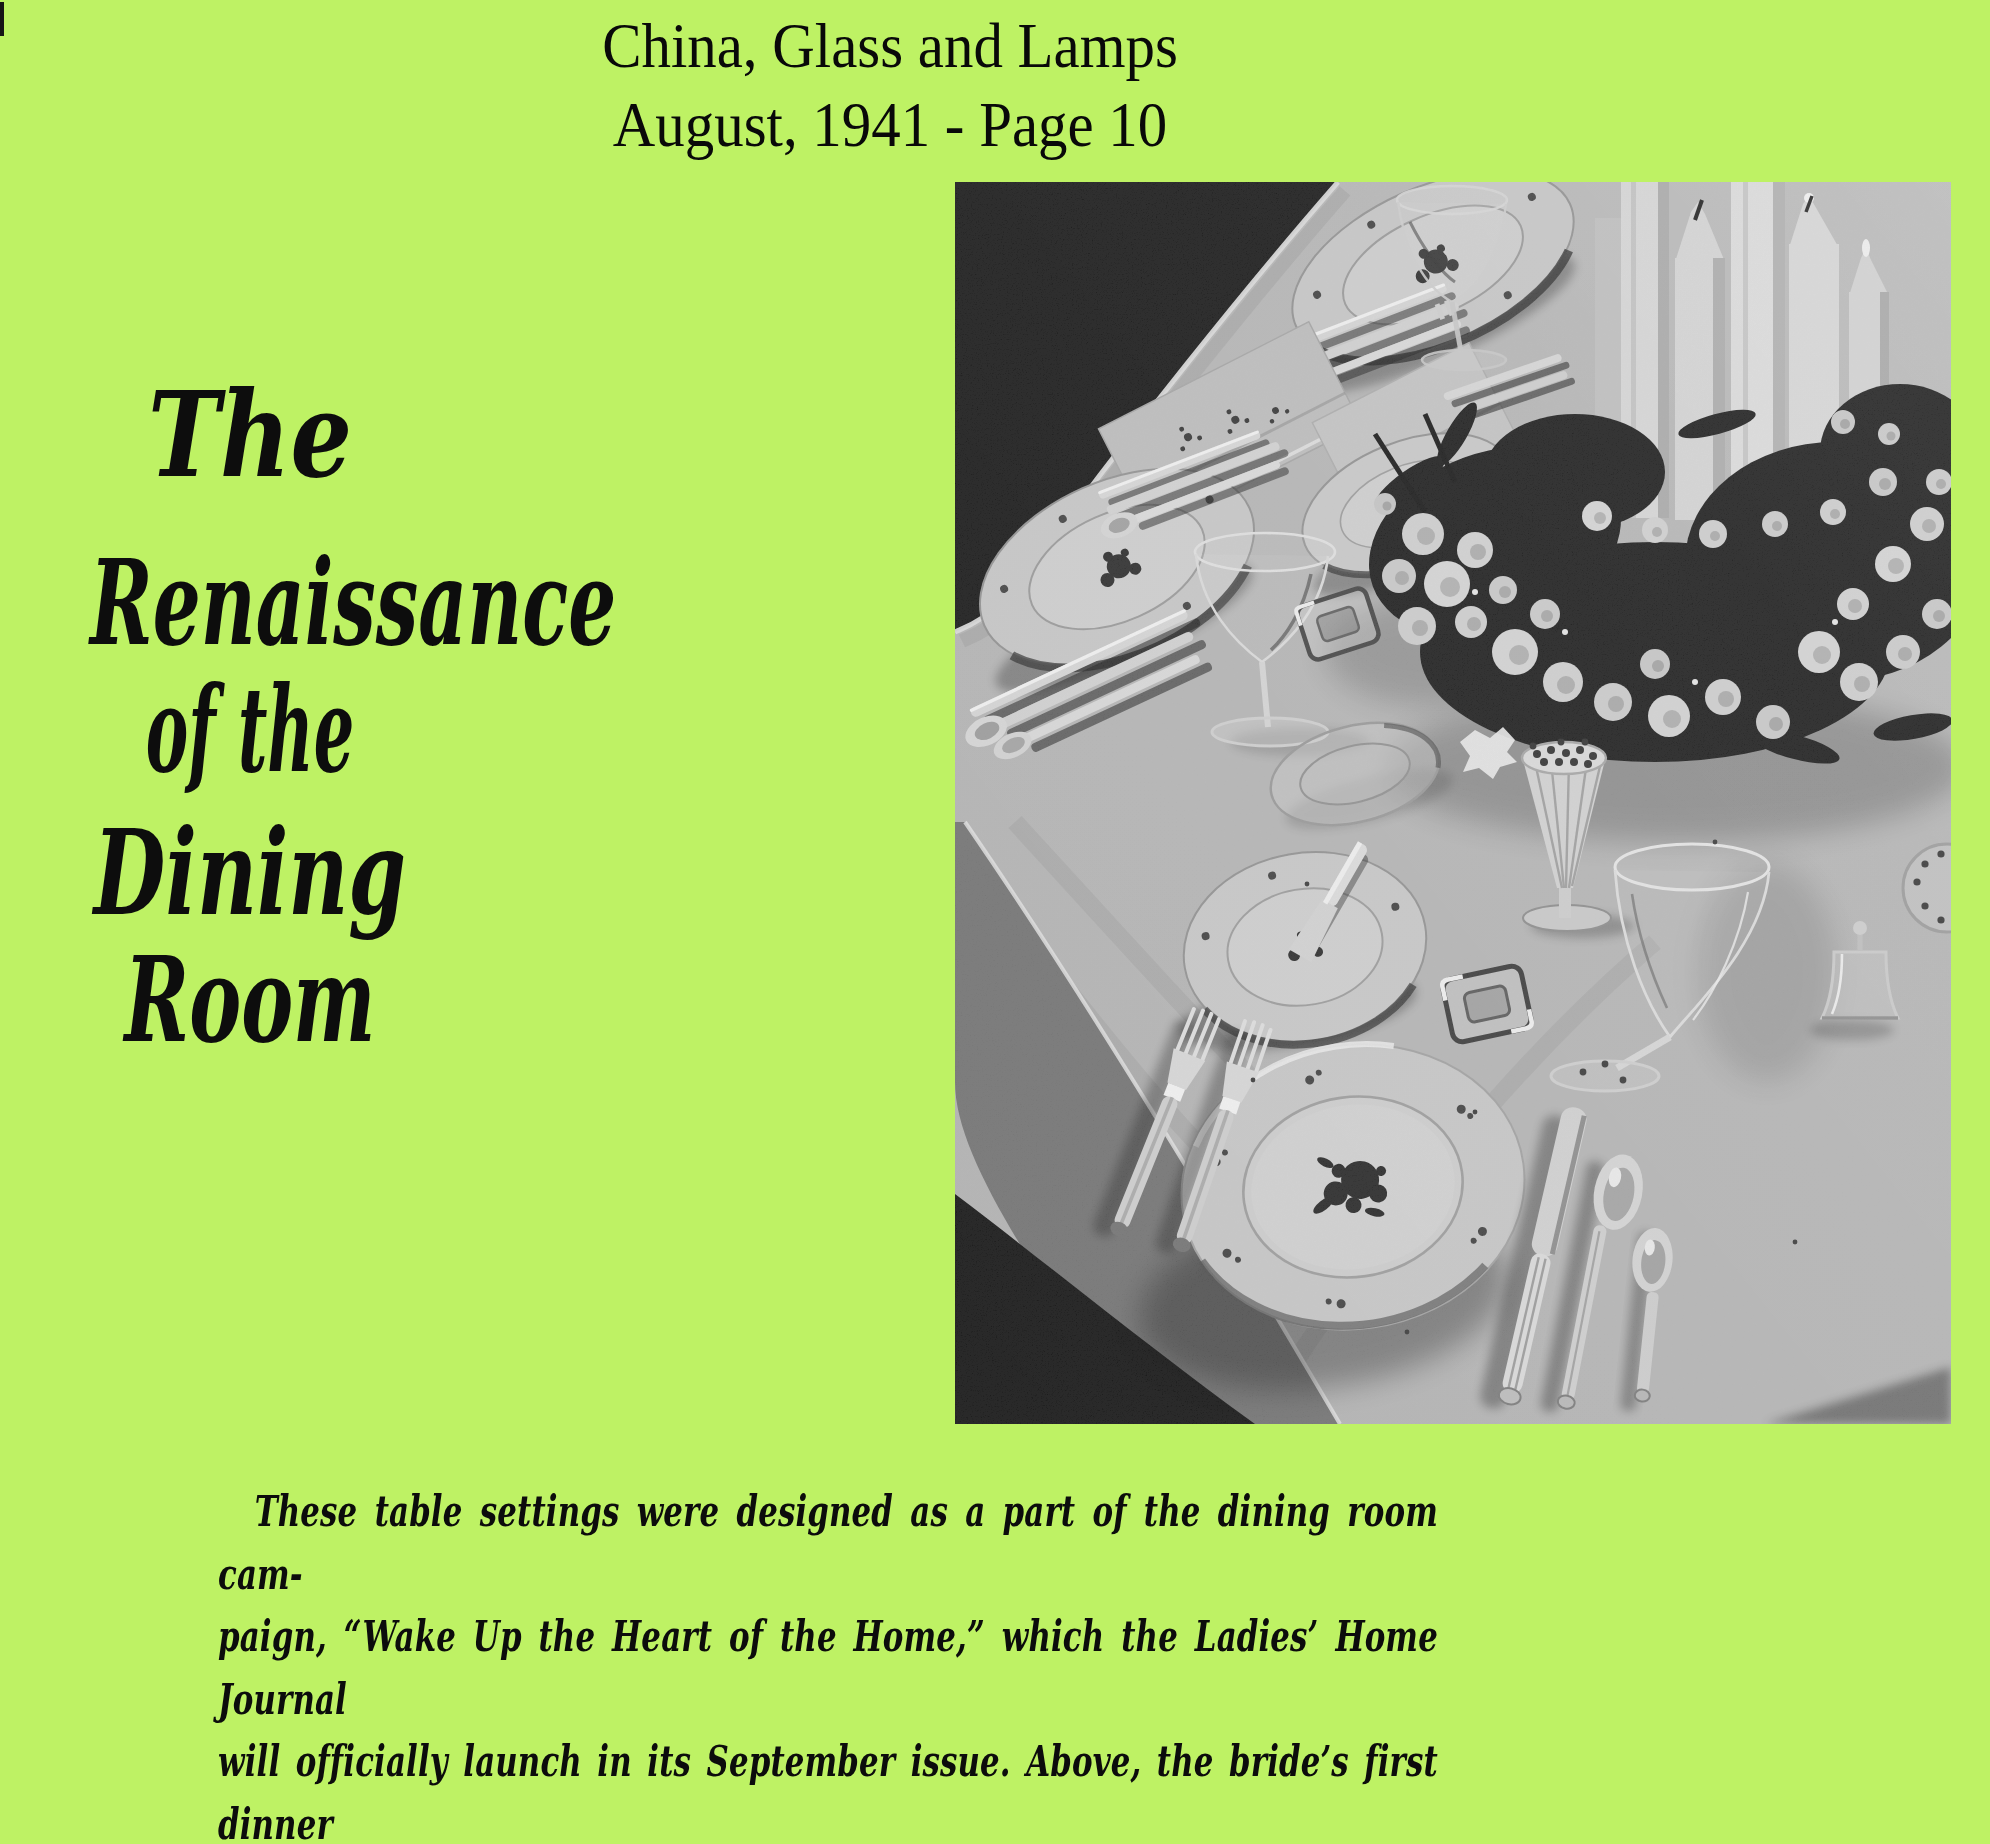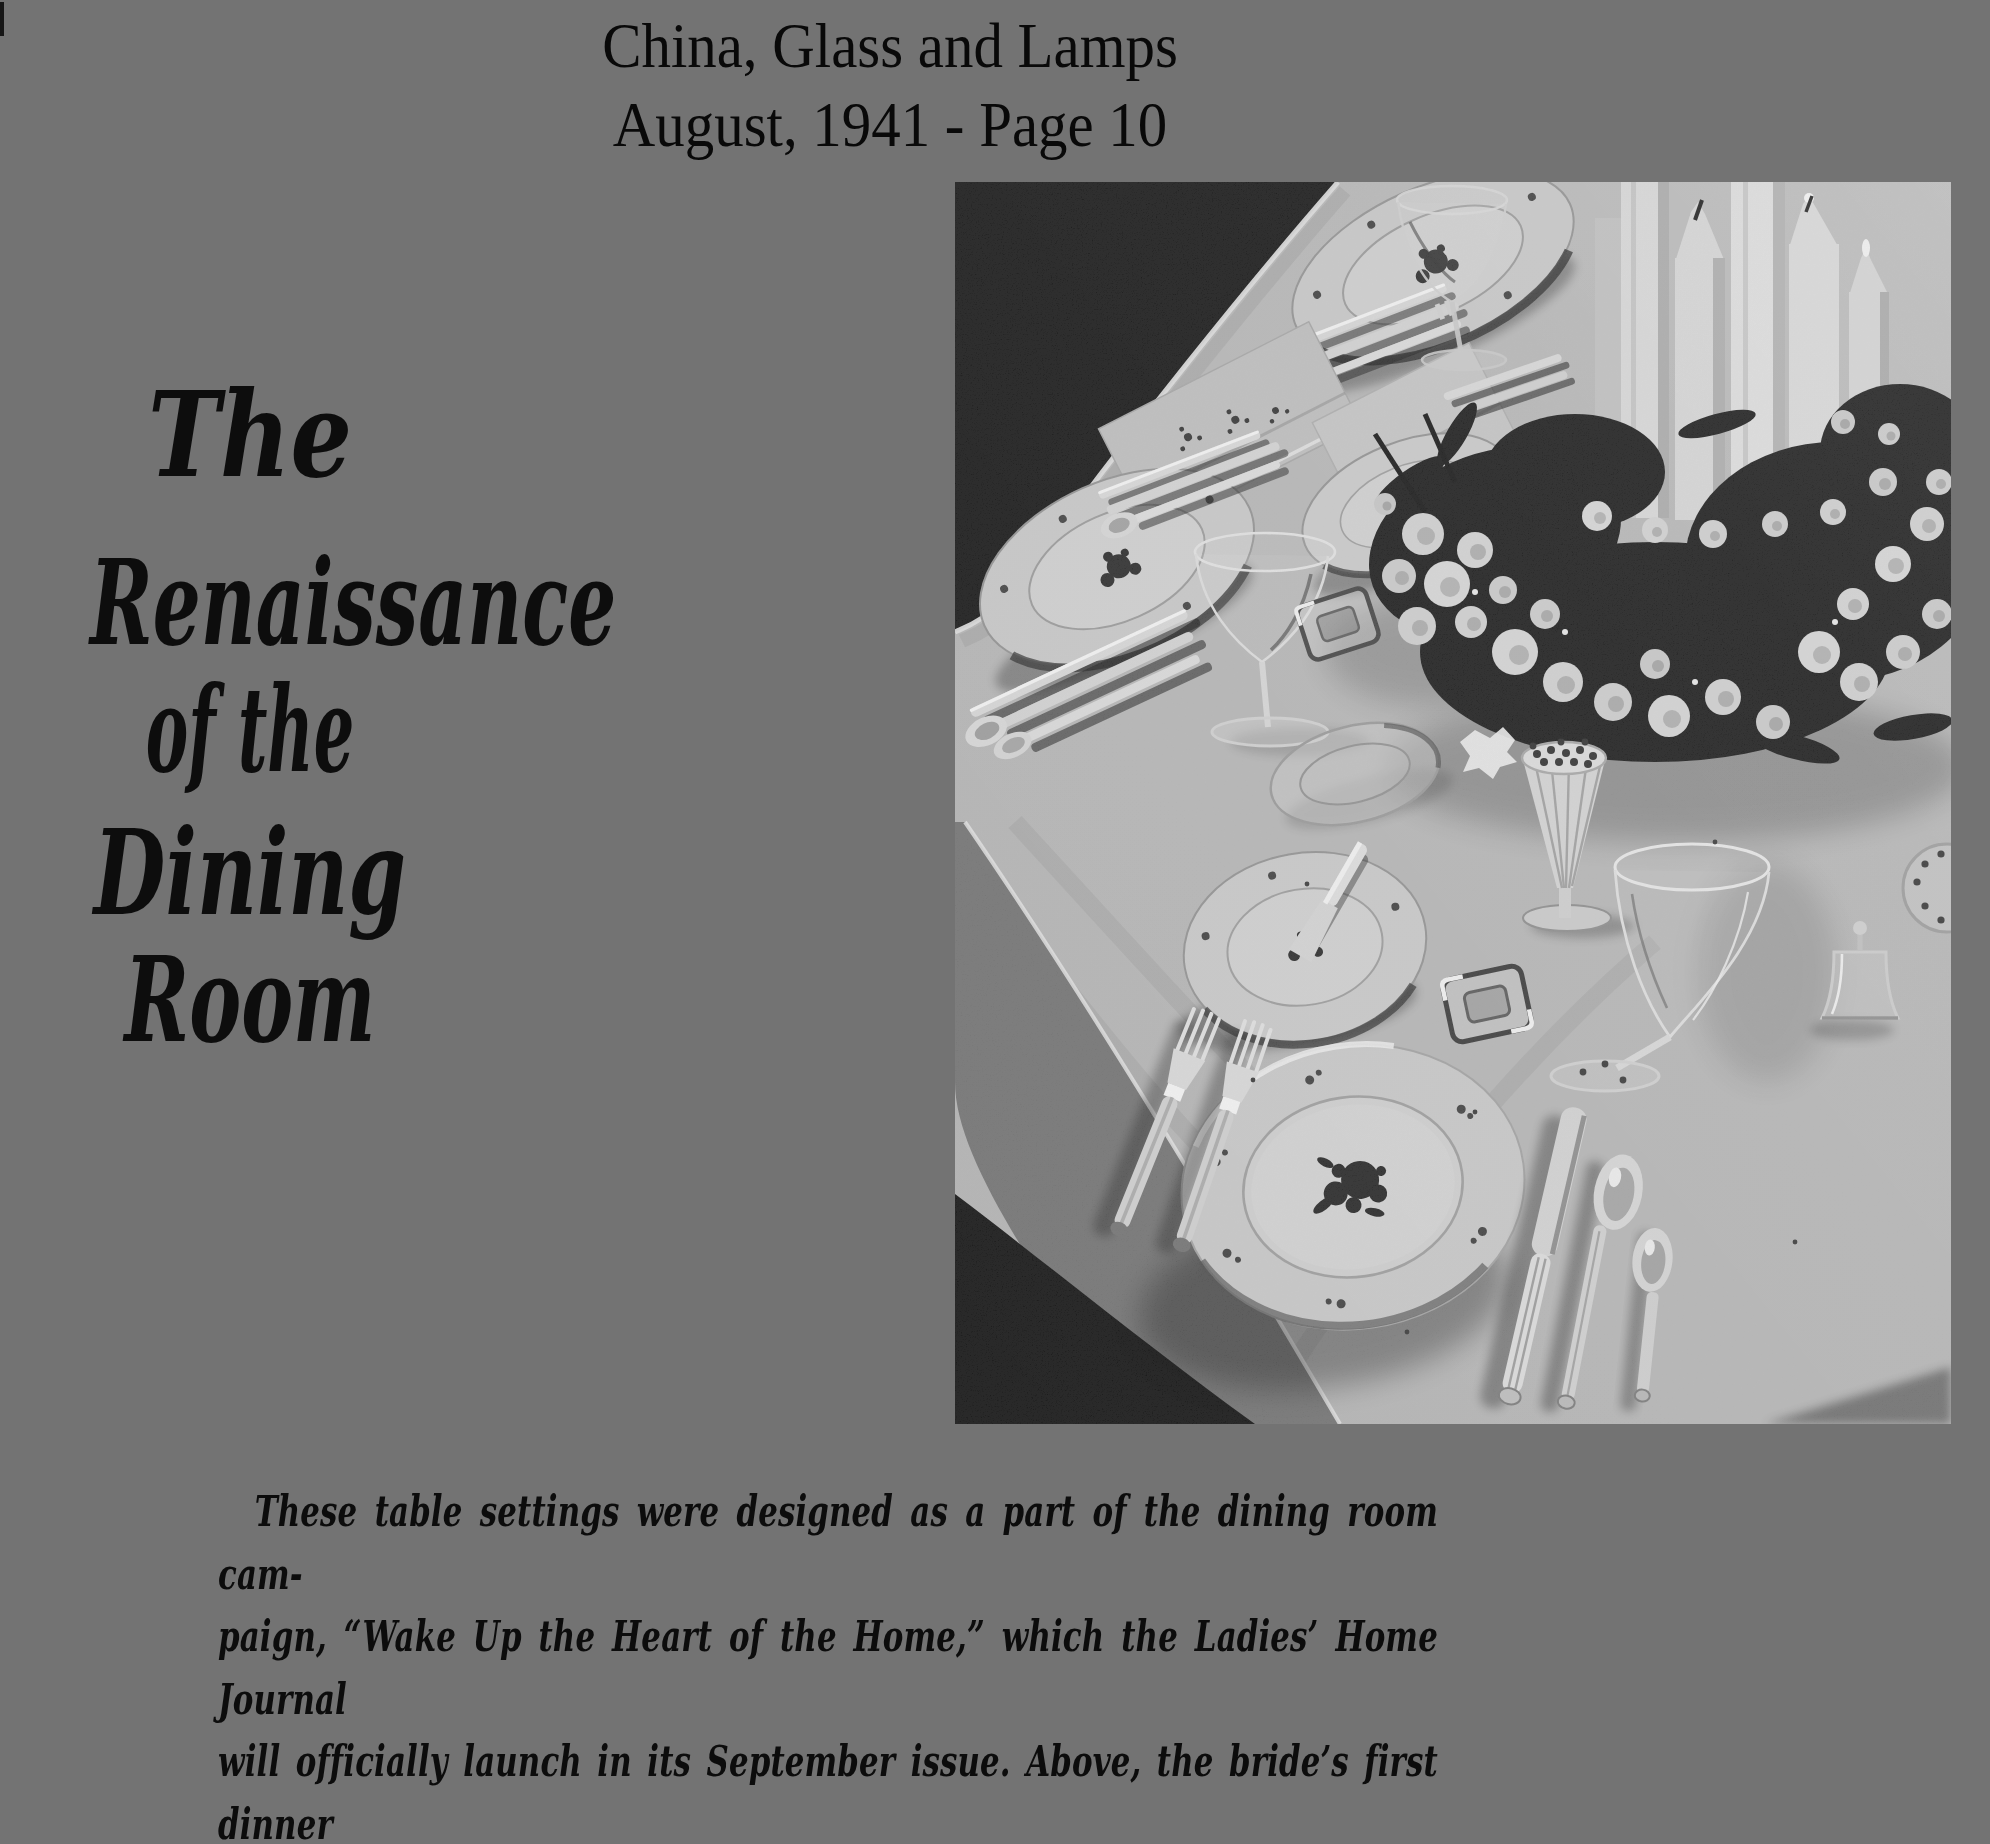--- a/index.html
+++ b/index.html
@@ -1,16 +1,16 @@
 <!DOCTYPE html>
 <html><head>
 <meta charset="utf-8">
 <style>
   html,body{margin:0;padding:0;background:#e8e8e8;}
-  #page{position:relative;width:1990px;height:1844px;background:#737373;overflow:hidden;
+  #page{position:relative;width:1990px;height:1844px;background:#bef264;overflow:hidden;
         font-family:"Liberation Serif",serif;color:#0b0b0b;}
   
   .hdr{position:absolute;left:0;top:6px;width:1780px;text-align:center;
        font:400 64px/79px "Liberation Serif",serif;color:#090909;
        transform:scaleX(.92);transform-origin:50% 0;}
   
   .title-line{position:absolute;left:0;width:500px;text-align:center;
        font:italic 700 118px/150px "DejaVu Serif",serif;color:#0d0d0d;white-space:nowrap;}
   .t1{top:360px;transform:scaleX(.82);}
   .t2{top:528px;transform:scaleX(.64);}

